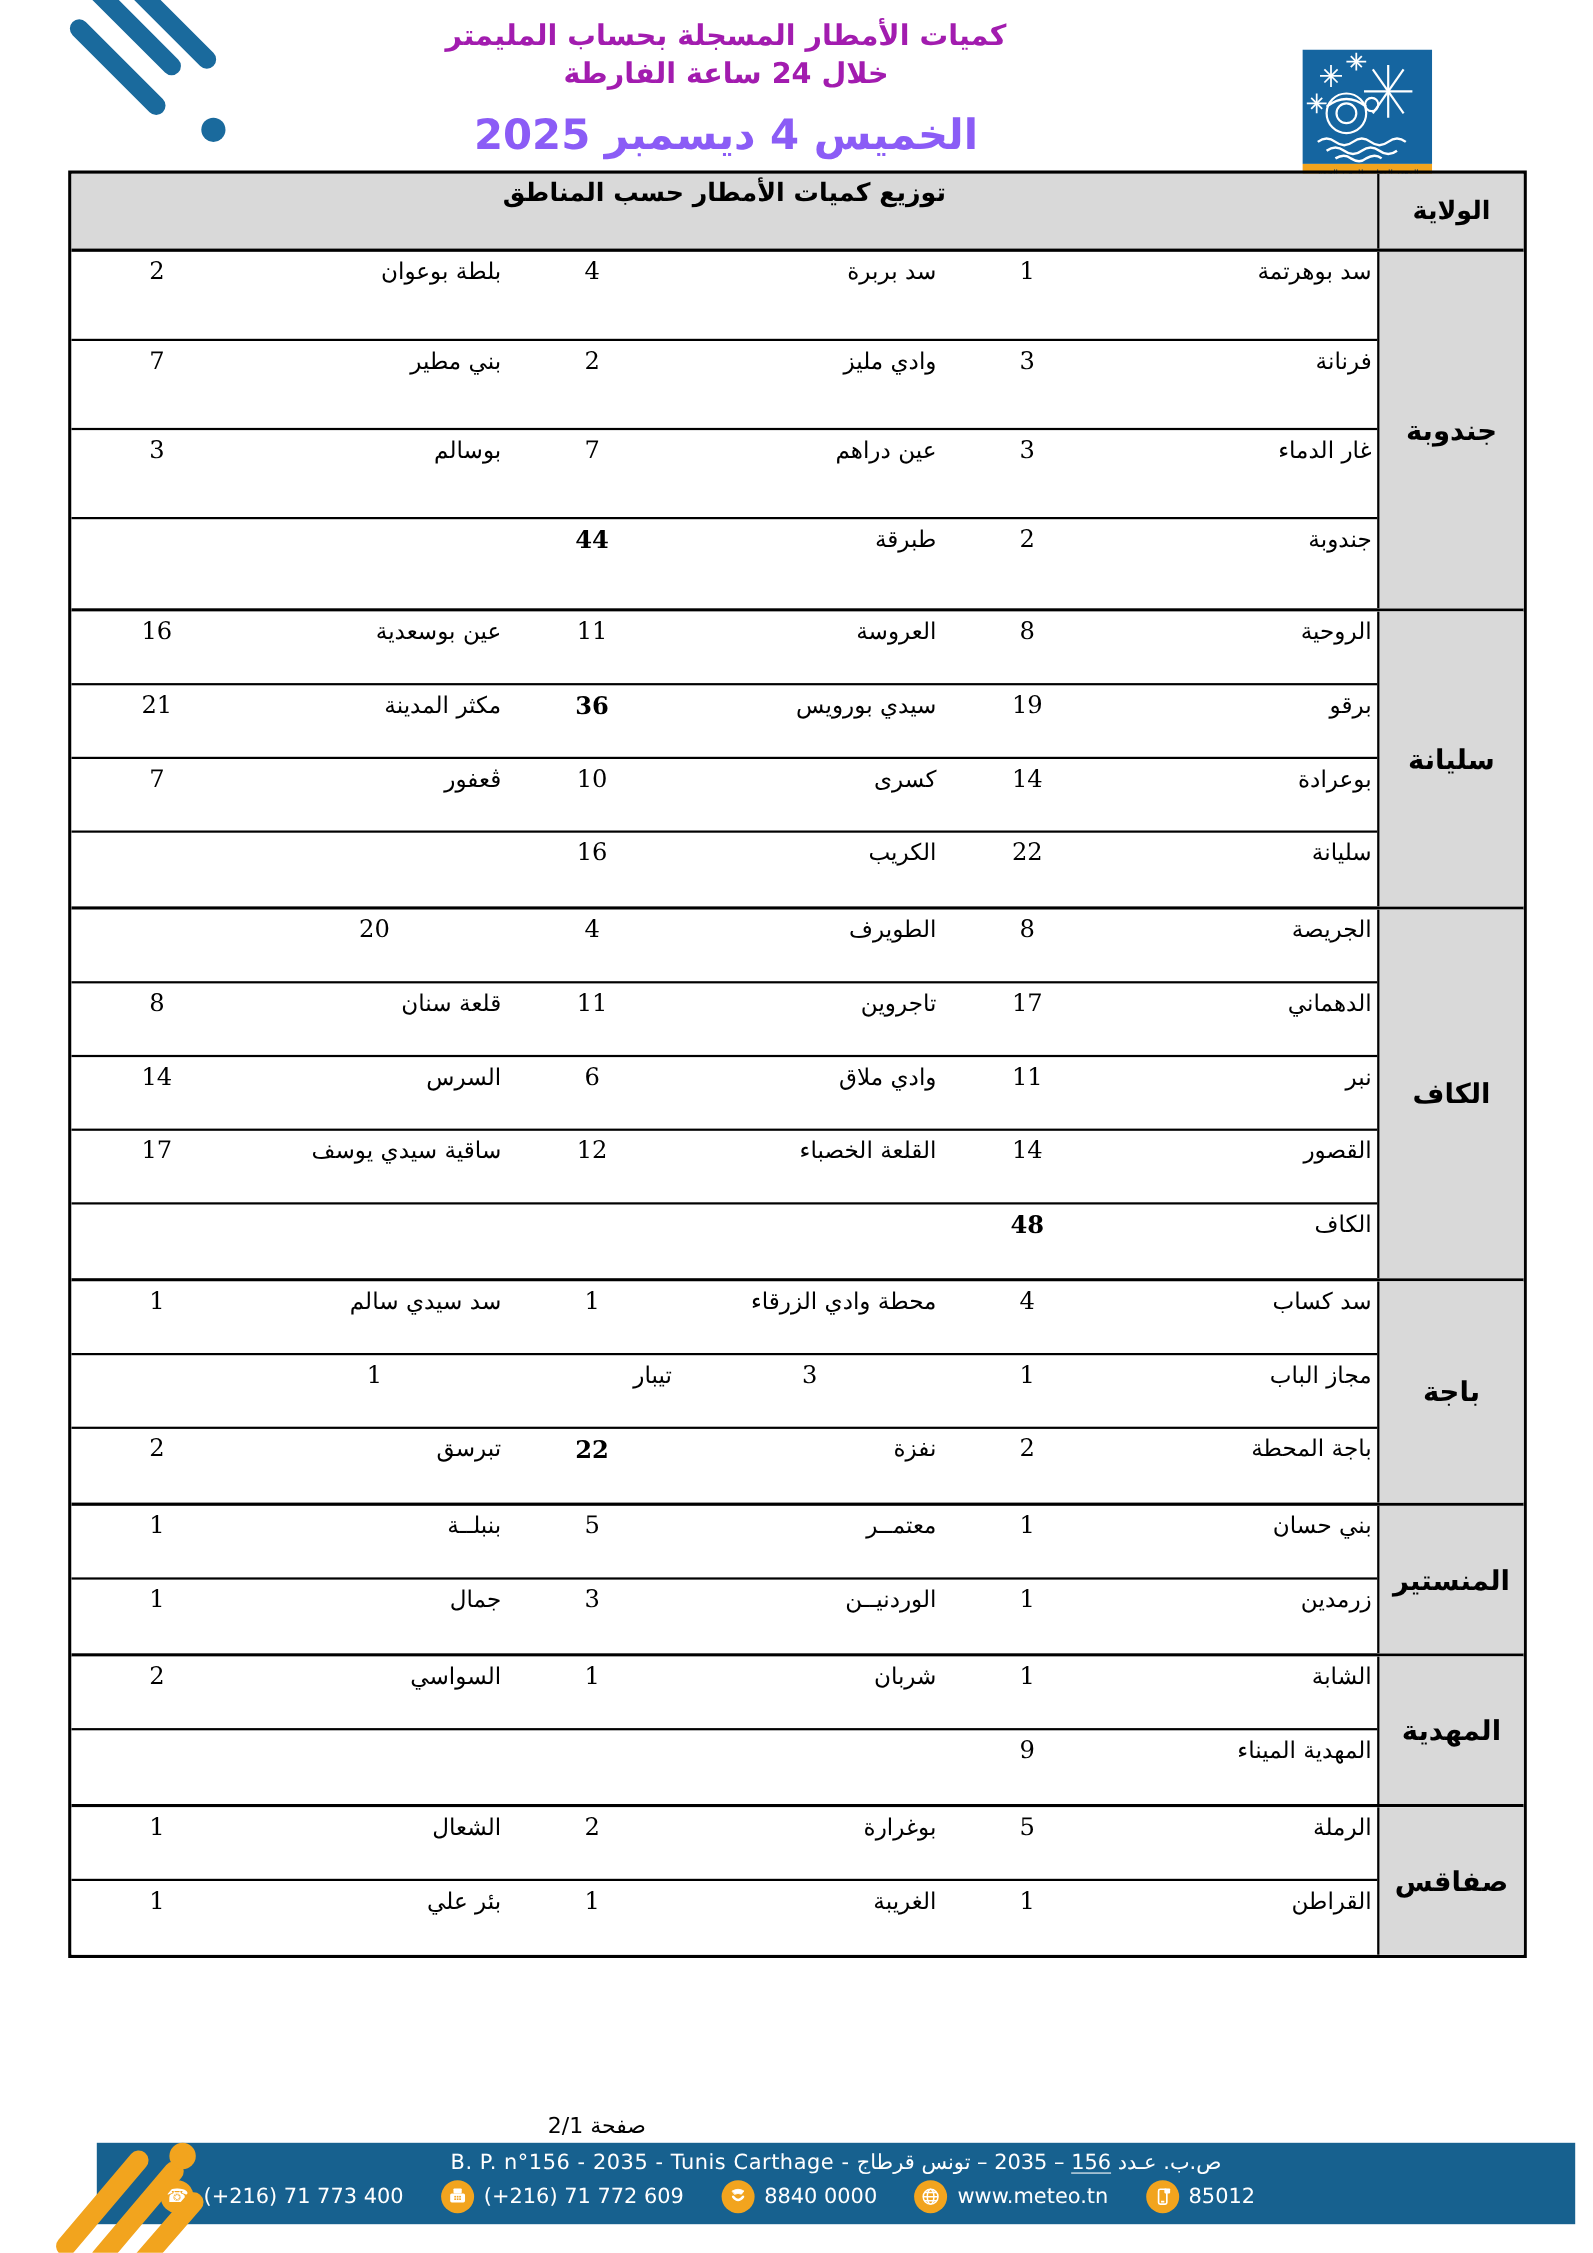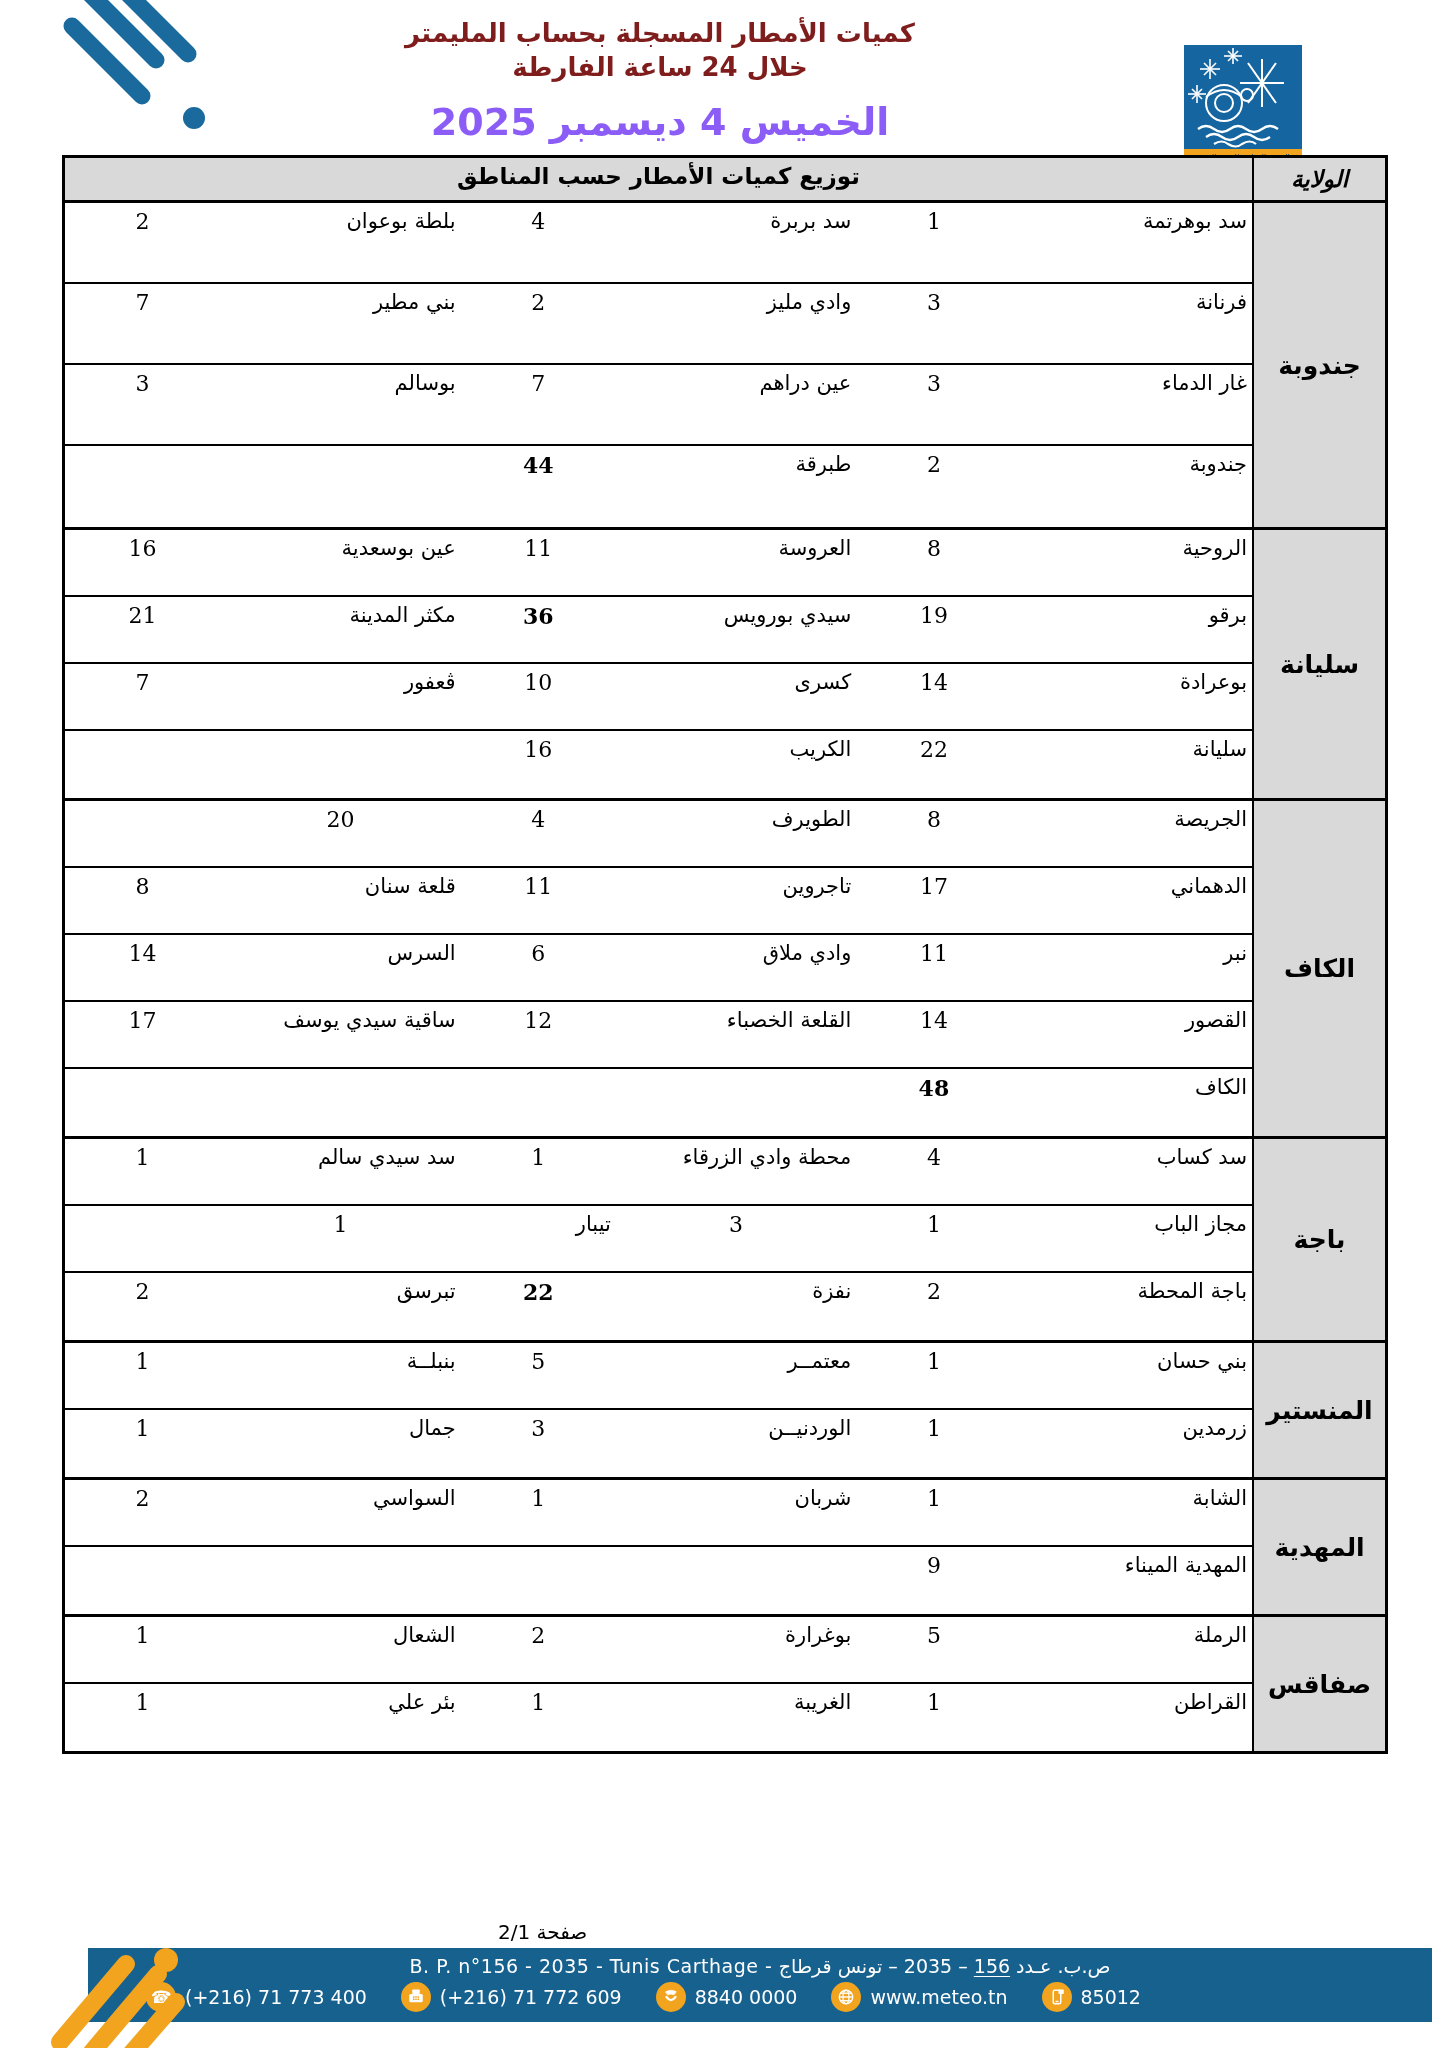--- a/index.html
+++ b/index.html
@@ -2,28 +2,28 @@
 <html lang="ar"><head>
 <meta charset="utf-8">
 <style>
   * { margin:0; padding:0; box-sizing:border-box; }
   html,body { width:1448px; height:2048px; background:#fff; font-family:"DejaVu Sans", sans-serif; }
   body { position:relative; overflow:hidden; }
 
   
   .hdr-logo { position:absolute; left:58px; top:0; }
   .title-block { position:absolute; left:310px; top:16px; width:700px; text-align:center; }
-  .title-line { color:#7f1d1d; font-weight:bold; font-size:26px; line-height:34px; }
+  .title-line { color:#a21caf; font-weight:bold; font-size:26px; line-height:34px; }
   .date-line { color:#8b5cf6; font-weight:bold; font-size:38px; margin-top:16px; }
   .inm-logo { position:absolute; left:1184px; top:0;margin-top:45px; }
 
   
   .rain-table { position:absolute; left:62px; top:155px; width:1326px; border:3px solid #000; direction:rtl; }
   .thead { display:flex; background:#d9d9d9; border-bottom:3px solid #000; }
-  .gov-h { width:133px; border-left:2px solid #000; text-align:center; font-weight:bold; font-size:23px; padding:8px 2px;font-style:italic; }
+  .gov-h { width:133px; border-left:2px solid #000; text-align:center; font-weight:bold; font-size:23px; padding:21px 2px; }
   .main-h { flex:1; text-align:center; font-weight:bold; font-size:23px; padding:5px 2px; }
   .section { display:flex; border-bottom:3px solid #000; background:#fff; }
   .section:last-child { border-bottom:none; }
   .gov-cell { width:133px; border-left:2px solid #000; background:#d9d9d9; display:flex; align-items:center; justify-content:center; font-weight:bold; font-size:25px; }
   .rows { flex:1; display:flex; flex-direction:column; }
   .row { display:grid; grid-template-columns:1.55fr 1fr 1.55fr 1fr 1.55fr 1fr; height:67px; border-bottom:2px solid #000; padding-top:6px; }
   .row.tall { height:81px; }
   .row:last-child { border-bottom:none; }
   .station { text-align:right; padding-right:5px; font-size:21px; white-space:nowrap; overflow:hidden; }
   .value { text-align:center; font-size:22px; font-family:"DejaVu Serif", serif; }

